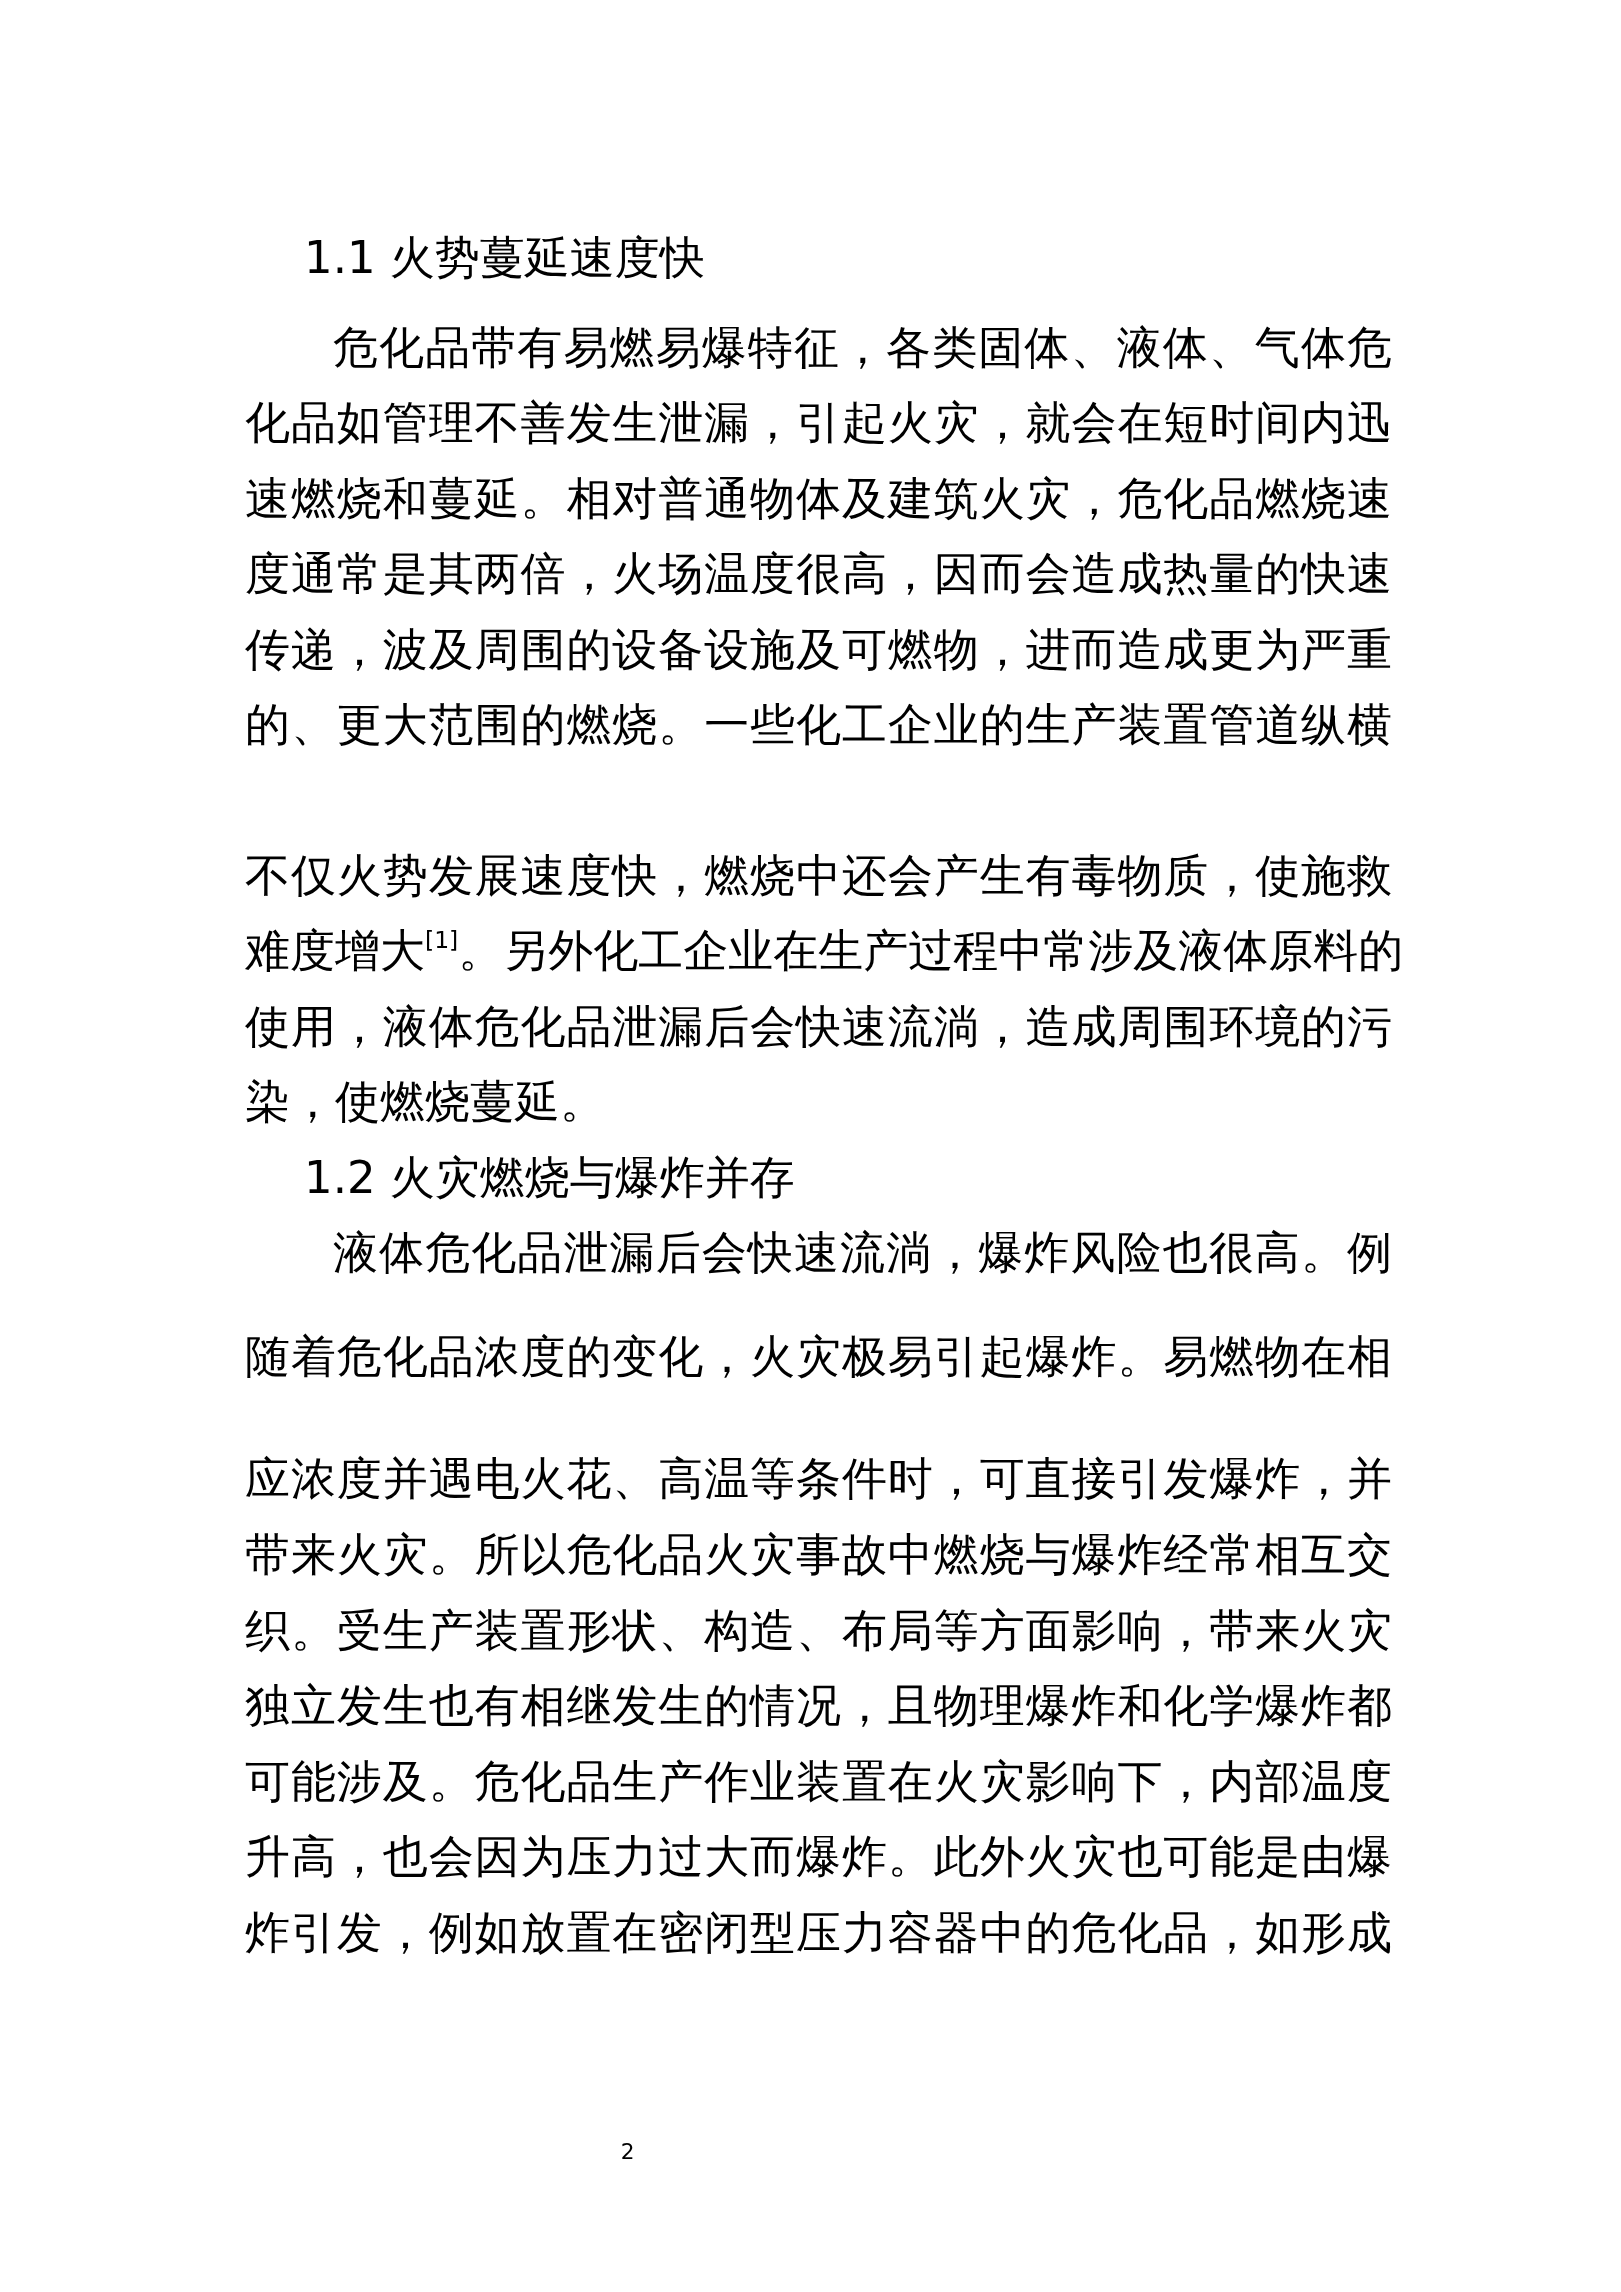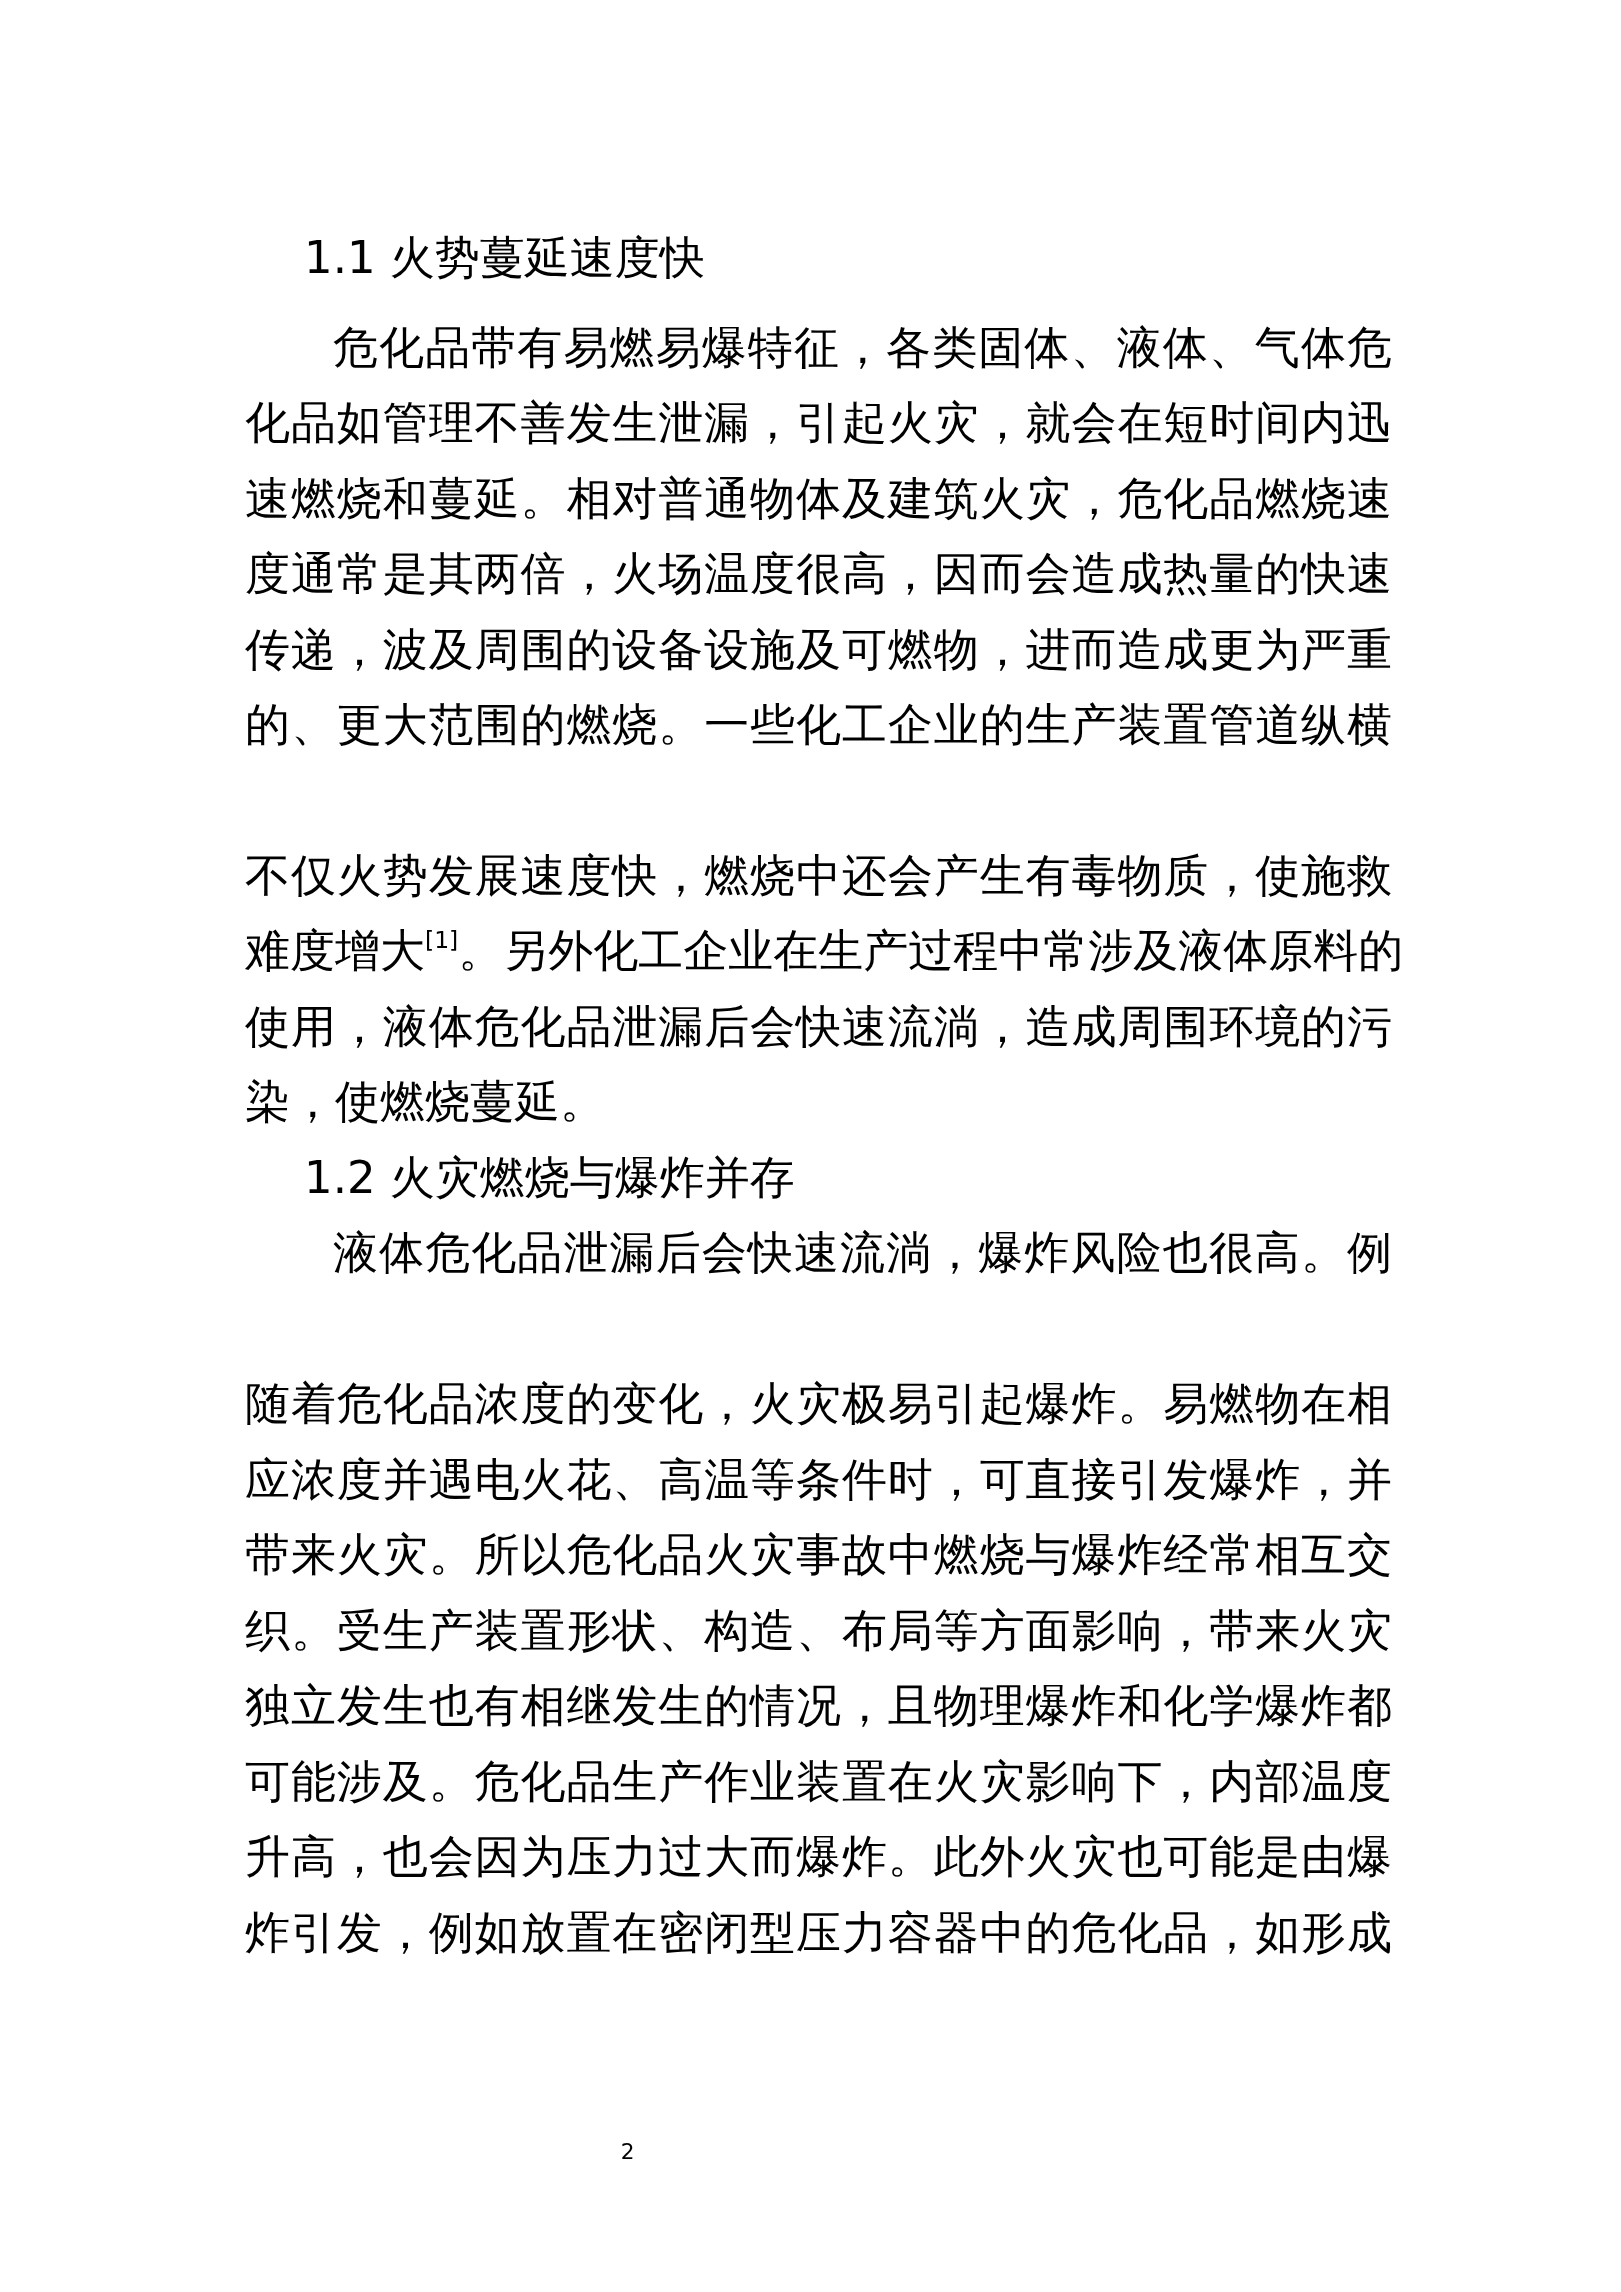--- a/index.html
+++ b/index.html
@@ -77,22 +77,22 @@
   <div class="line justify" style="top:612px;">传递，波及周围的设备设施及可燃物，进而造成更为严重</div>
   <div class="line justify" style="top:687px;">的、更大范围的燃烧。一些化工企业的生产装置管道纵横</div>
   <div class="line justify" style="top:838px;">不仅火势发展速度快，燃烧中还会产生有毒物质，使施救</div>
   <div class="line justify" style="top:913px;"><span>难度增大</span><sup class="cite">[1]</sup><span>。另外化工企业在生产过程中常涉及液体原料的</span></div>
   <div class="line justify" style="top:989px;">使用，液体危化品泄漏后会快速流淌，造成周围环境的污</div>
   <div class="line" style="top:1064px;">染，使燃烧蔓延。</div>
 
   <div class="line heading" style="top:1140px;">1.2 火灾燃烧与爆炸并存</div>
 
   <div class="line justify indent" style="top:1215px;">液体危化品泄漏后会快速流淌，爆炸风险也很高。例</div>
-  <div class="line justify" style="top:1366px;">随着危化品浓度的变化，火灾极易引起爆炸。易燃物在相</div>
-  <div class="line justify" style="top:1442px;">应浓度并遇电火花、高温等条件时，可直接引发爆炸，并</div>
+  <div class="line justify" style="top:1319px;">随着危化品浓度的变化，火灾极易引起爆炸。易燃物在相</div>
+  <div class="line justify" style="top:1442px;font-family:Liberation Serif, serif;">应浓度并遇电火花、高温等条件时，可直接引发爆炸，并</div>
   <div class="line justify" style="top:1517px;">带来火灾。所以危化品火灾事故中燃烧与爆炸经常相互交</div>
   <div class="line justify" style="top:1593px;">织。受生产装置形状、构造、布局等方面影响，带来火灾</div>
   <div class="line justify" style="top:1668px;">独立发生也有相继发生的情况，且物理爆炸和化学爆炸都</div>
   <div class="line justify" style="top:1744px;">可能涉及。危化品生产作业装置在火灾影响下，内部温度</div>
   <div class="line justify" style="top:1895px;">炸引发，例如放置在密闭型压力容器中的危化品，如形成</div>
   <div class="line justify" style="top:1819px;">升高，也会因为压力过大而爆炸。此外火灾也可能是由爆</div>
 
   <div class="page-number">2</div>
 </div>
 

